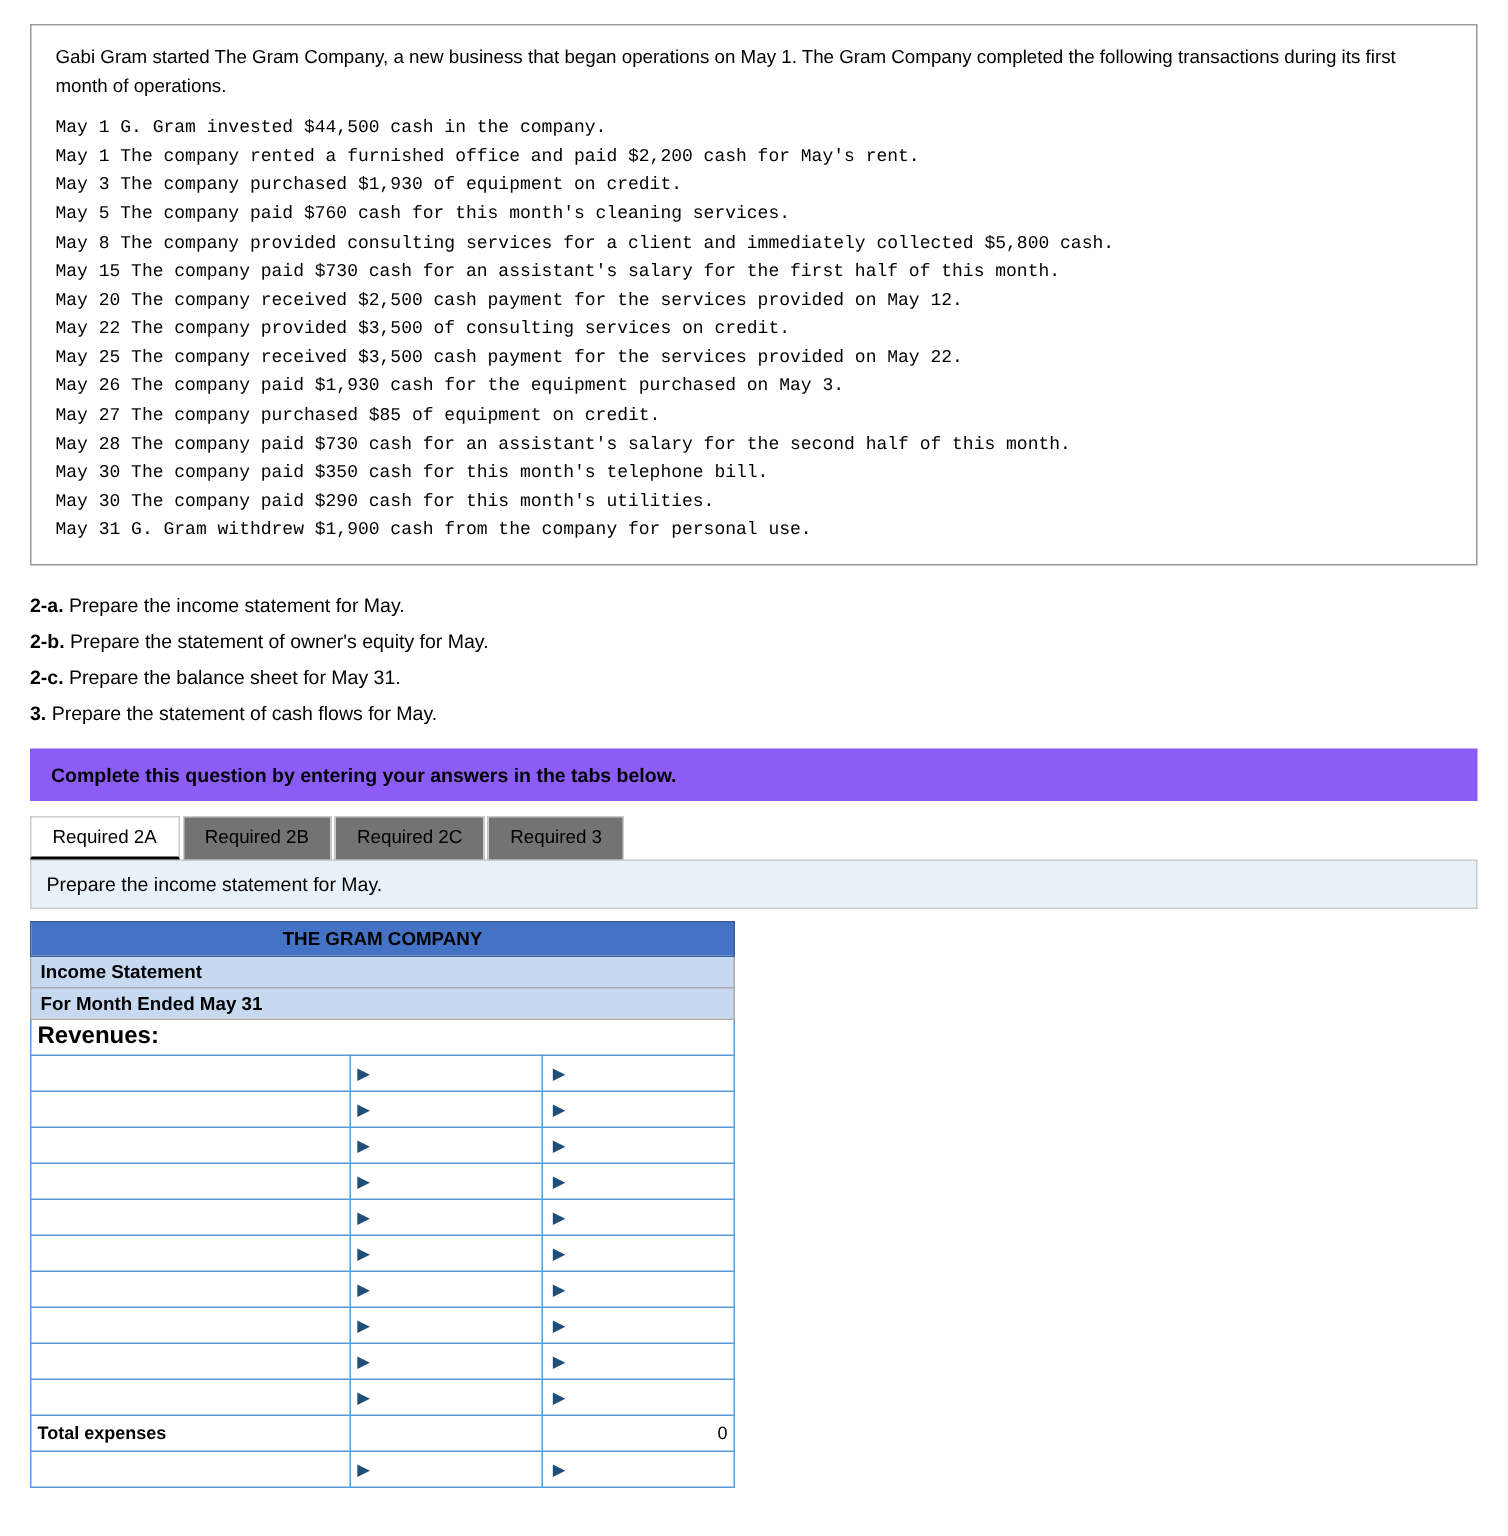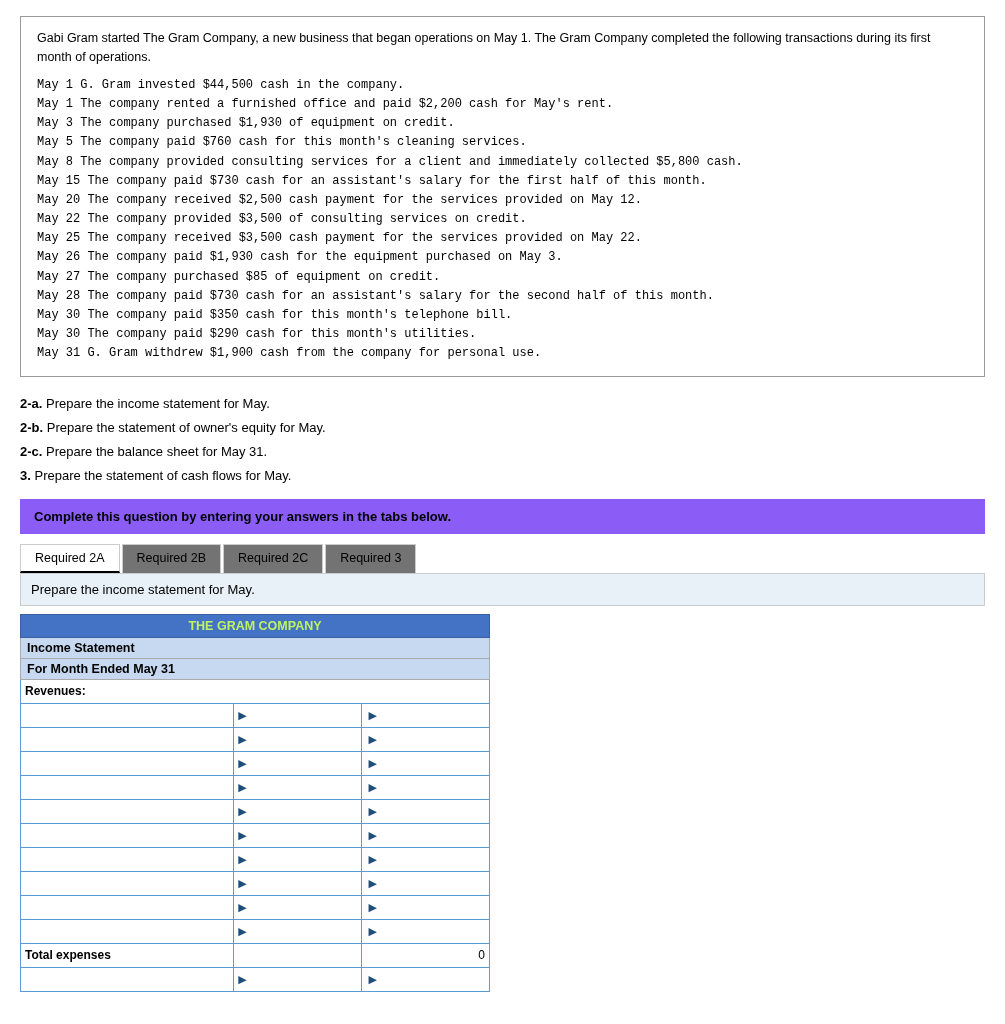--- a/index.html
+++ b/index.html
@@ -73,21 +73,21 @@
     .table-container {
       margin-top: 4px;
       width: 470px;
     }
     .company-table {
       width: 100%;
       border-collapse: collapse;
     }
     .header-row td {
       background: #4472c4;
-      color: #bef264;
+      color: #000000;
       text-align: center;
       font-weight: bold;
       font-size: 12.5px;
       padding: 4px 6px;
       border: 1px solid #3a5fa0;
     }
     .sub-header-row td {
       background: #c6d9f1;
       text-align: left;
       font-weight: bold;
@@ -111,21 +111,21 @@
     }
     .data-row td.value-cell {
       background: #fff;
       width: 120px;
       text-align: right;
     }
     .section-label-row td {
       border: 1px solid #5b9bd5;
       padding: 2px 4px;
       height: 24px;
-      font-size: 12px;
+      font-size: 16px;
       background: #fff;
     }
     .bold-label {
       font-weight: bold;
     }
     input[type="text"] {
       width: 100%;
       border: none;
       outline: none;
       font-size: 12px;

